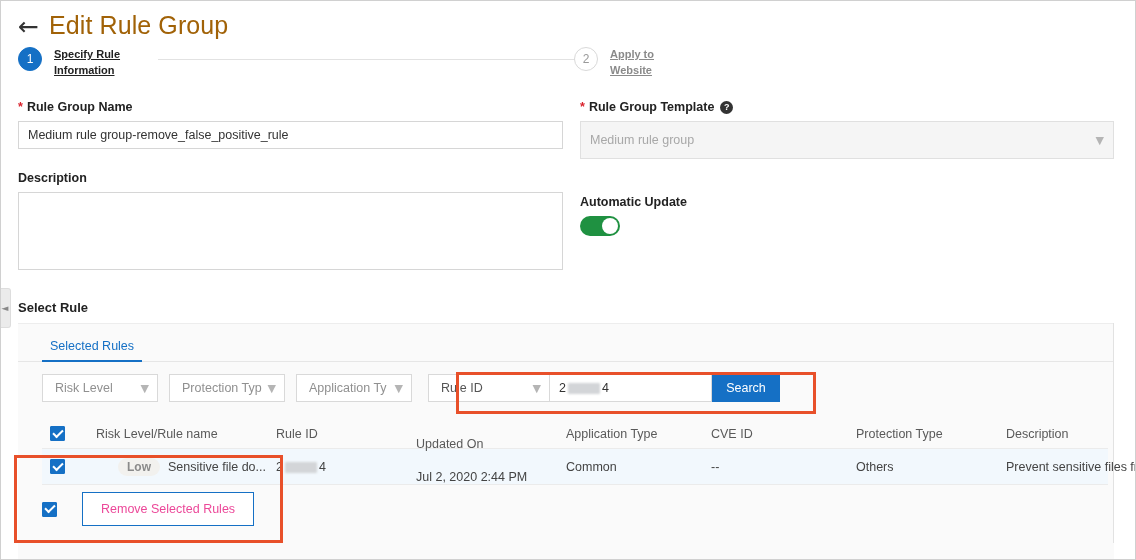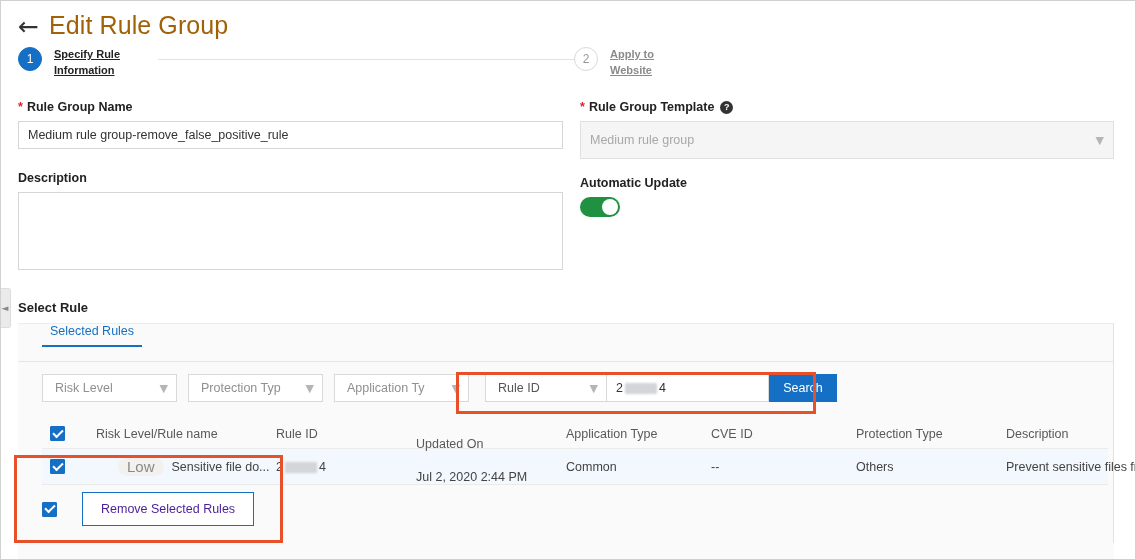--- a/index.html
+++ b/index.html
@@ -210,21 +210,21 @@
     top: 323px;
     width: 1096px;
     height: 237px;
     background: #fafafa;
     border-top: 1px solid #ededed;
   }
   .panel-inner { padding: 0 0 0 0; position: relative; height: 100%; }
 
   .tabs {
     display: flex;
-    align-items: flex-start;
+    align-items: flex-end;
     height: 38px;
     padding-left: 24px;
     border-bottom: 1px solid #e6e6e6;
     gap: 18px;
   }
   .tab {
     font-size: 12.5px;
     padding: 0 8px 8px 8px;
     cursor: pointer;
     display: flex;
@@ -252,21 +252,21 @@
 
   
   .filter-row {
     display: flex;
     align-items: center;
     padding: 12px 0 0 24px;
     gap: 11px;
     position: relative;
   }
   .filter-select {
-    width: 135px;
+    width: 116px;
     height: 28px;
     border: 1px solid #d9d9d9;
     background: #ffffff;
     display: flex;
     align-items: center;
     justify-content: space-between;
     padding: 0 8px 0 12px;
     font-size: 12.5px;
     color: #909090;
     cursor: pointer;
@@ -385,43 +385,44 @@
     content: "";
     width: 4px; height: 8px;
     border: solid #ffffff;
     border-width: 0 2px 2px 0;
     transform: rotate(45deg) translate(-1px,-1px);
   }
   .risk-badge {
     background: #f2f1ee;
     color: #8a8a8a;
     border-radius: 9px;
-    font-size: 15px;
+    font-size: 12px;
     padding: 2px 9px;
     line-height: 14px;
     margin-left: 22px;
+    font-weight: bold;
   }
   .trunc {
     overflow: hidden;
     white-space: nowrap;
     text-overflow: ellipsis;
   }
 
   
   .table-footer {
     position: absolute;
     left: 24px;
     top: 168px;
     display: flex;
     align-items: center;
     gap: 18px;
   }
   .remove-btn {
     border: 1px solid #1570c5;
-    color: #4c1d95;
+    color: #ec4899;
     background: #ffffff;
     height: 28px;
     padding: 16px 18px;
     font-size: 12.5px;
     display: flex; align-items: center;
     cursor: pointer;
     font-family: "Liberation Sans", sans-serif;
   }
 
   
@@ -479,21 +480,21 @@
     <div class="field-label">
       <span class="req-star">*</span>
       <span>Rule Group Template</span>
       <span class="help-icon">?</span>
     </div>
     <div class="select-disabled">
       <span>Medium rule group</span>
       <span class="chev">▼</span>
     </div>
 
-    <div class="field-label" style="margin-top:17px;">
+    <div class="field-label" style="margin-top:36px;">
       <span>Automatic Update</span>
     </div>
     <div class="toggle">
       <div class="knob"></div>
     </div>
   </div>
 
 </div>
 
 <div class="collapse-handle">◄</div>

